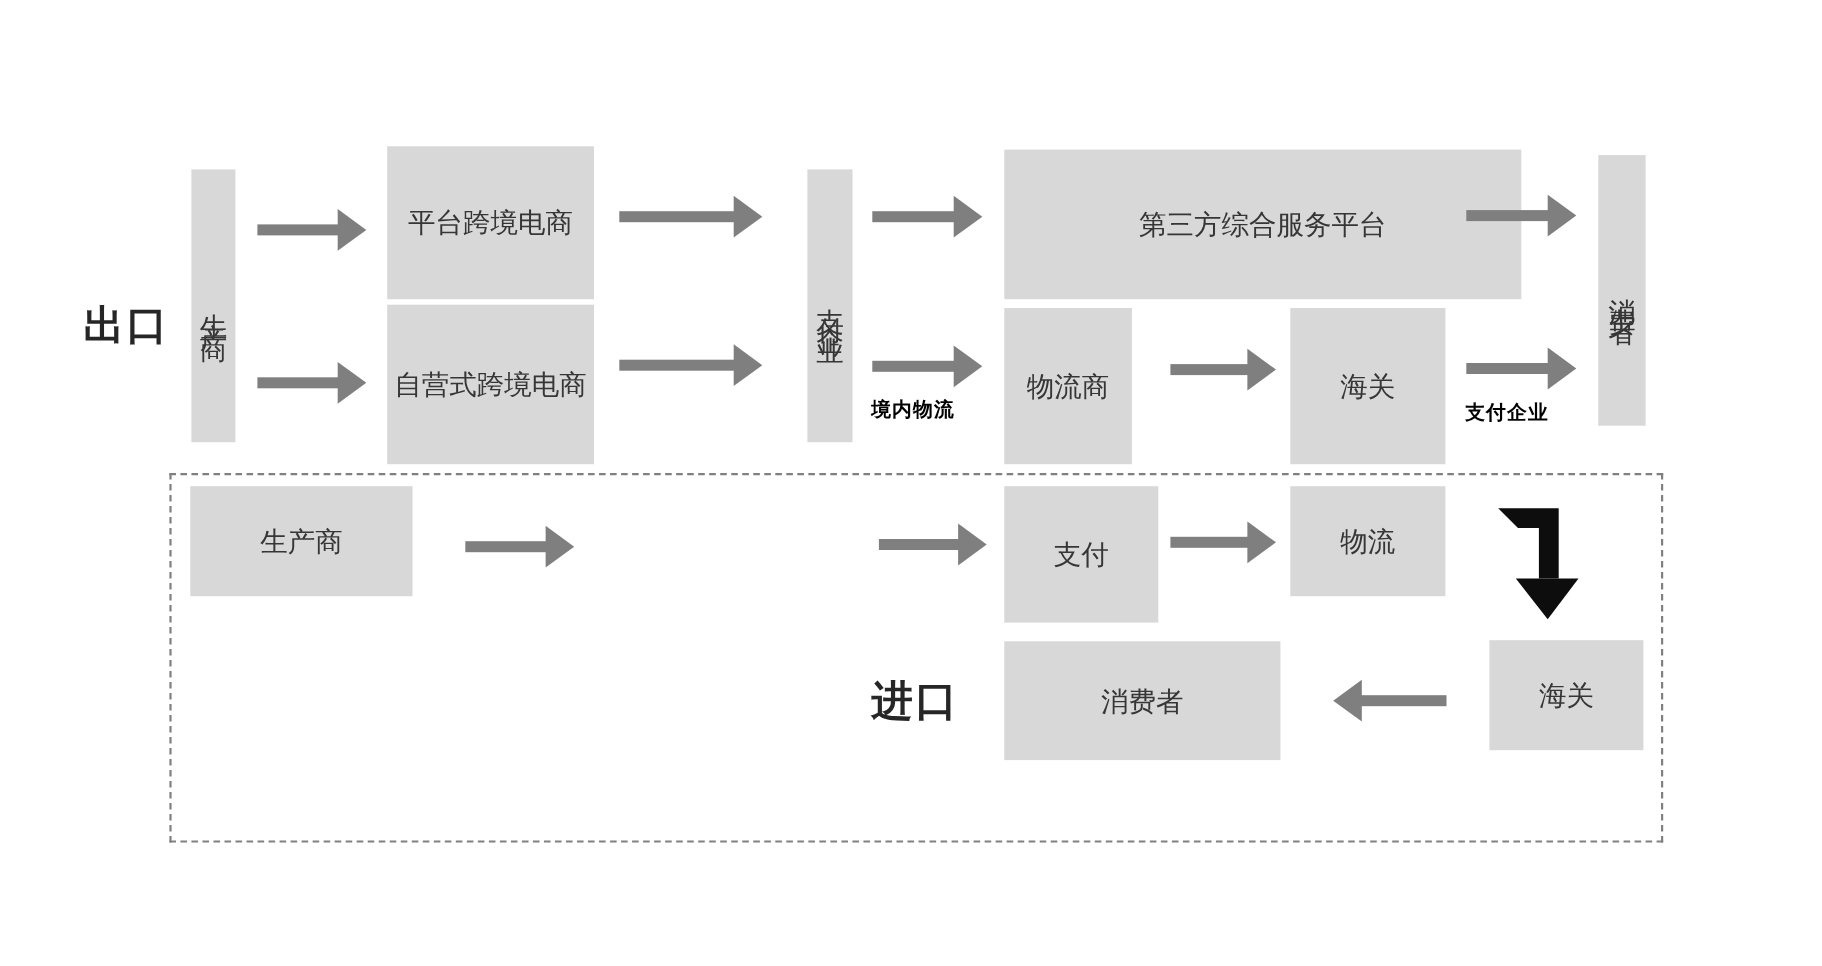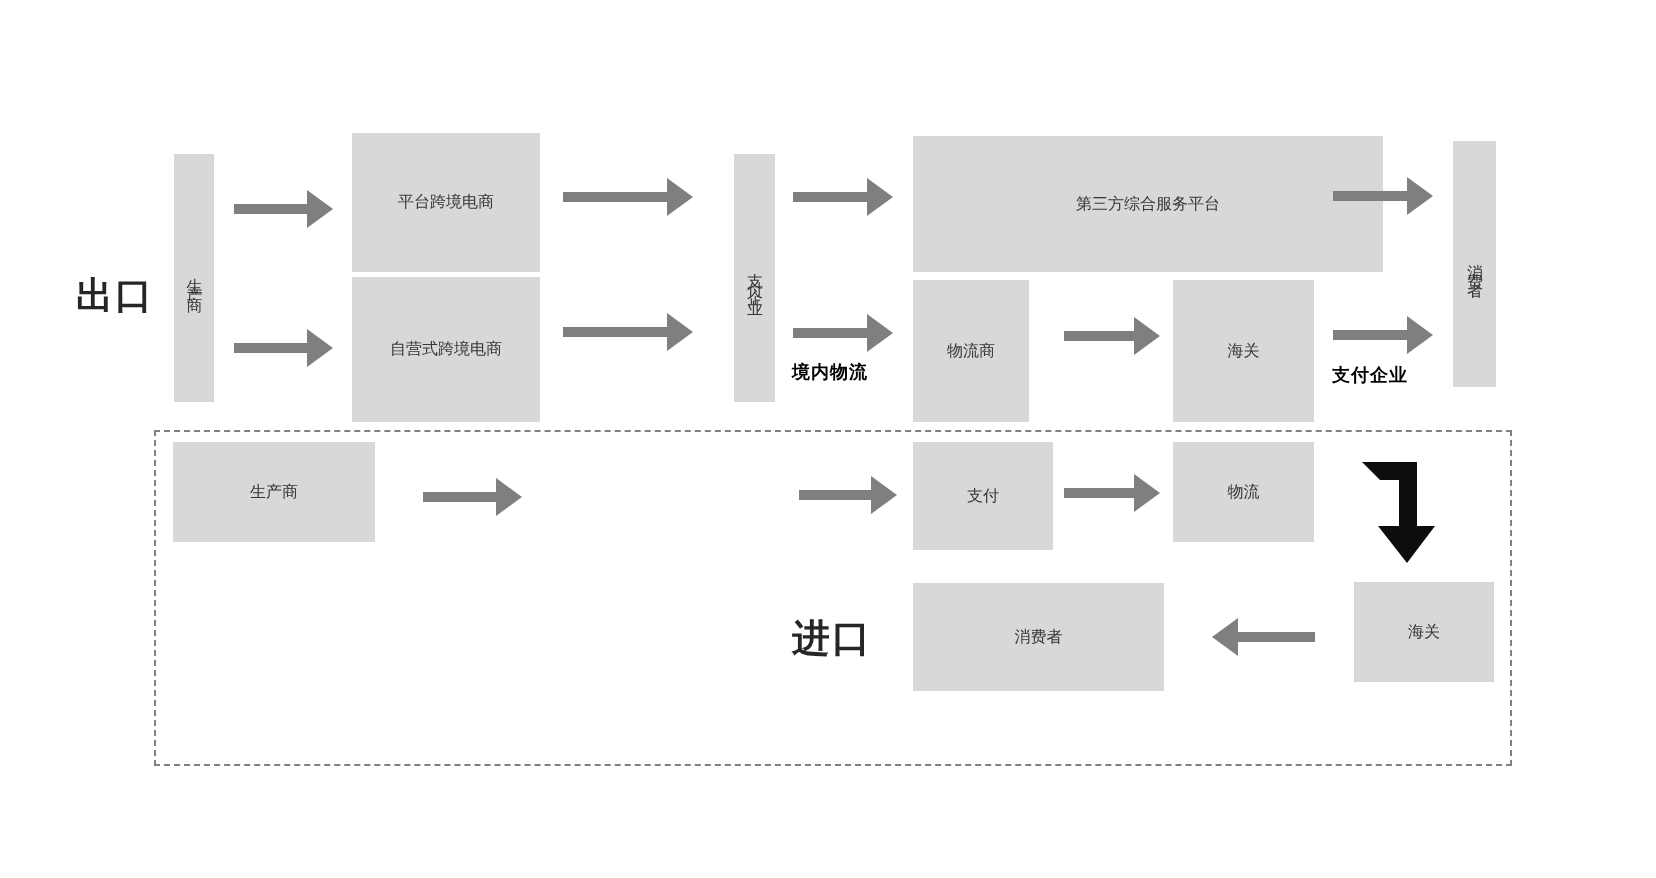--- a/index.html
+++ b/index.html
@@ -14,21 +14,21 @@
   html,body{margin:0;padding:0;background:#fff;}
   .canvas{
     position:relative;width:1656px;height:878px;overflow:hidden;
     background:var(--background);
     font-family:"Liberation Sans","DejaVu Sans",sans-serif;
     color:var(--text);
   }
   .box{
     position:absolute;background:var(--box-fill);
     display:flex;align-items:center;justify-content:center;
-    font-size:16px;color:var(--text);text-align:center;
+    font-size:25px;color:var(--text);text-align:center;
     box-sizing:border-box;
   }
   .box.v span{
     writing-mode:vertical-rl;text-orientation:upright;letter-spacing:9px;
   }
   .section-label{
     position:absolute;font-weight:700;font-size:37px;line-height:1;
     color:var(--section-label);letter-spacing:2px;white-space:nowrap;
   }
   .arrow{position:absolute;height:38px;}
@@ -136,21 +136,21 @@
 
   <div class="dashed"></div>
 
   <div class="section-label" style="left:792px;top:619px;font-size:38px;text-align:right;">进口</div>
 
   <div class="box" style="left:173px;top:442px;width:202px;height:100px;">
     <span>生产商</span>
   </div>
 
 
-  <div class="box" style="left:913px;top:442px;width:140px;height:108px;">
+  <div class="box" style="left:913px;top:442px;width:140px;height:124px;">
     <span>支付</span>
   </div>
 
   <div class="box" style="left:1173px;top:442px;width:141px;height:100px;">
     <span>物流</span>
   </div>
 
   <div class="box" style="left:1354px;top:582px;width:140px;height:100px;">
     <span>海关</span>
   </div>

